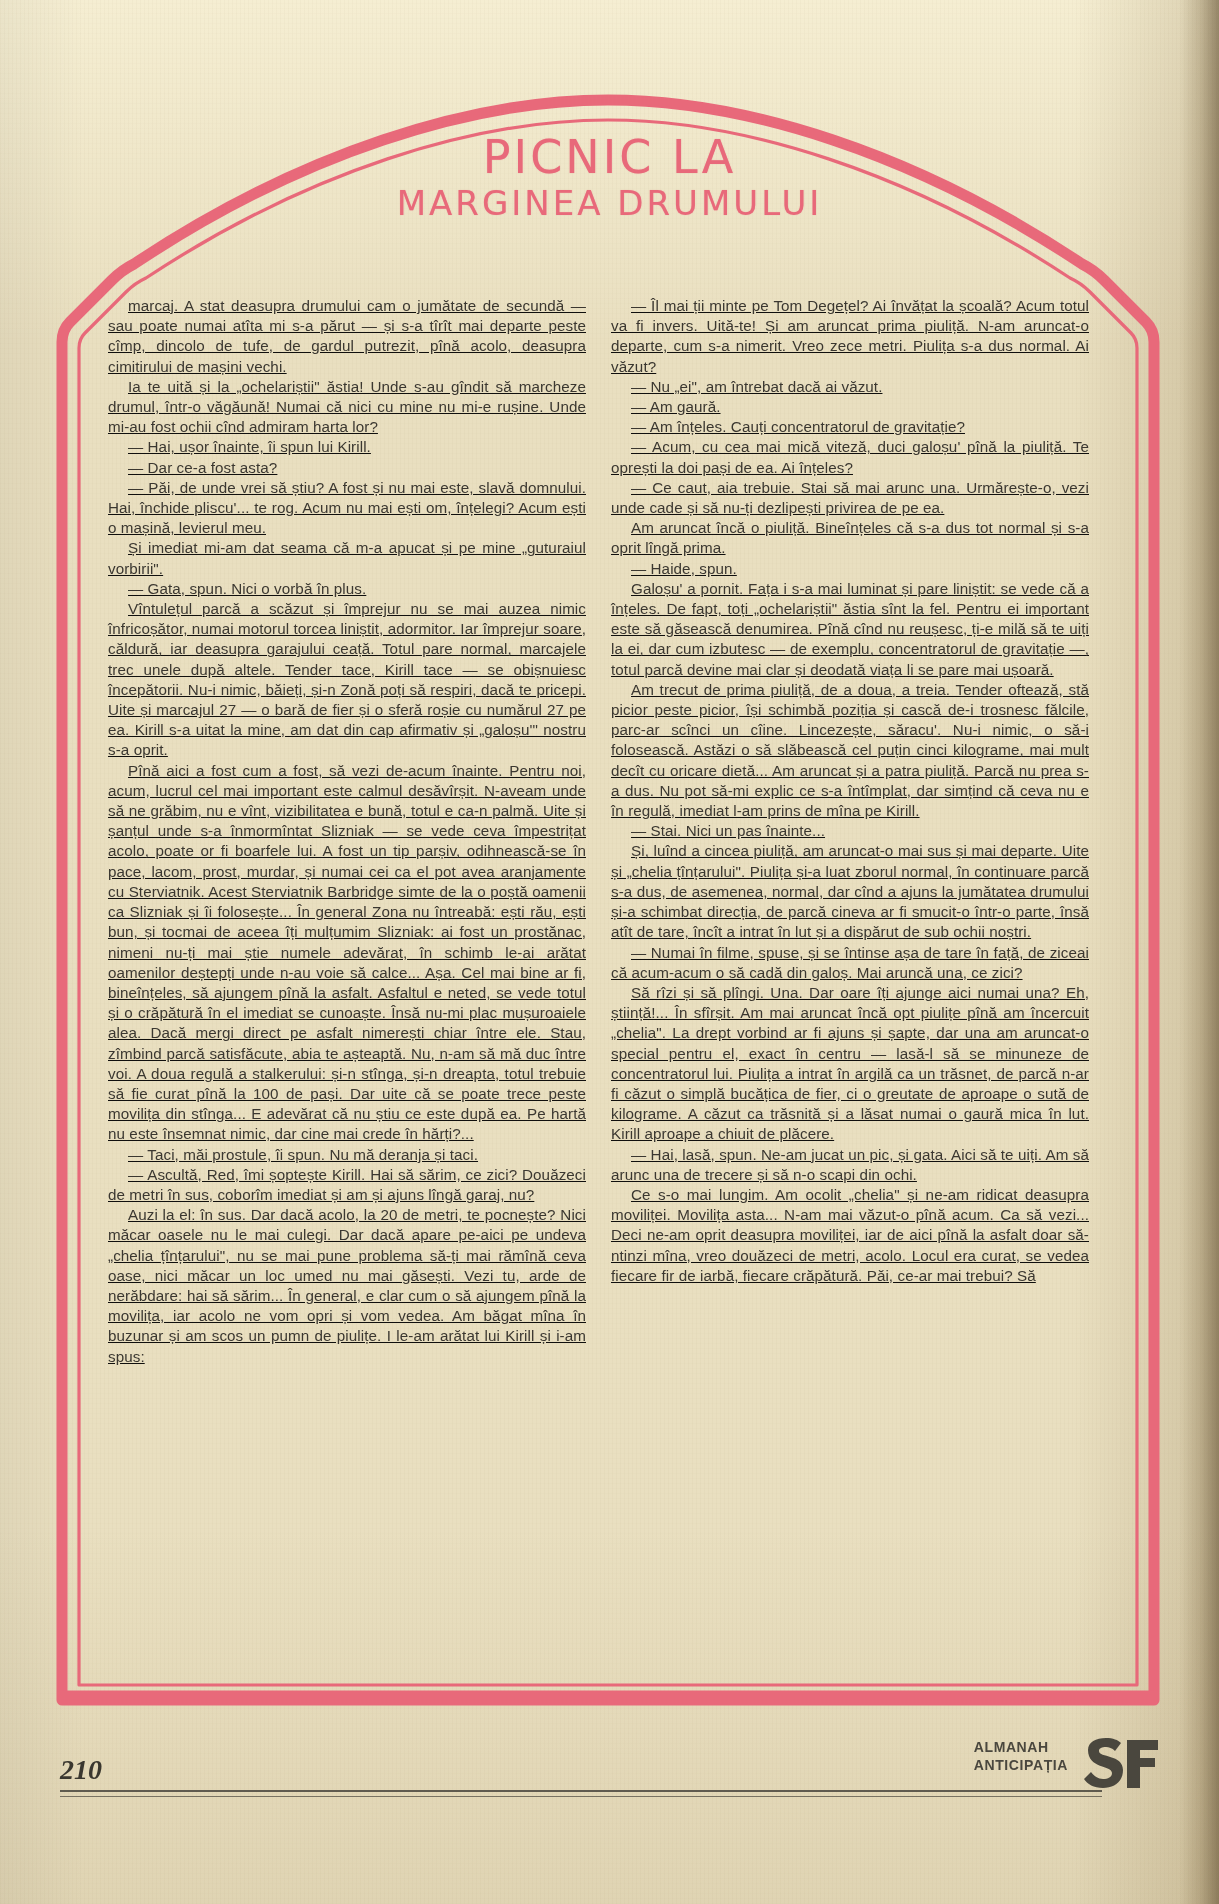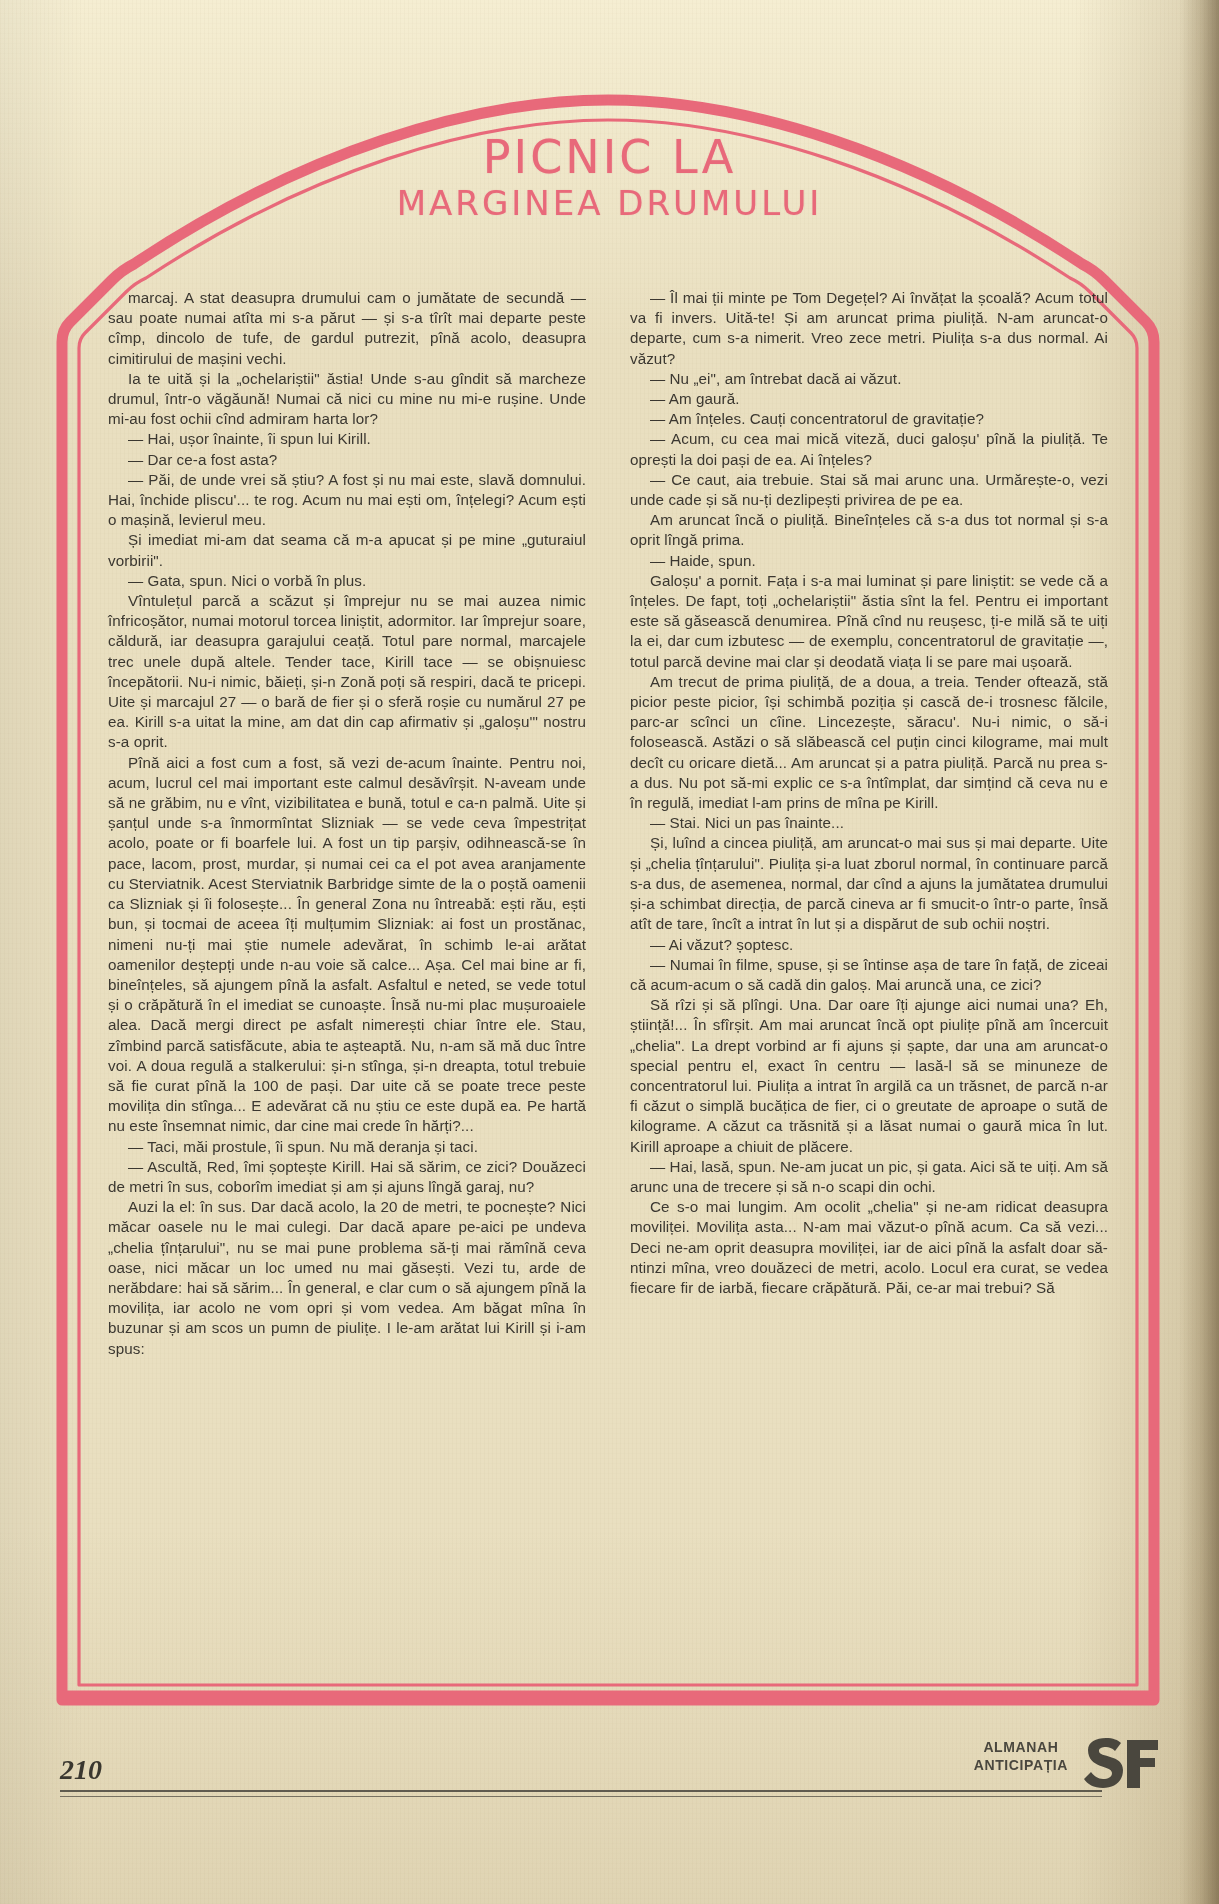--- a/index.html
+++ b/index.html
@@ -64,25 +64,26 @@
     line-height: 1.12;
     text-shadow: 0 0 1px rgba(232,105,122,.5);
   }
   #title-line-1 { font-size: 46px; margin-top: 12px; }
   #title-line-2 { font-size: 34px; }
 
   
   #columns {
     position: absolute;
     left: 108px;
-    top: 288px;
+    top: 296px;
     width: 1000px;
     height: 1390px;
     display: flex;
-    gap: 44px;
+    gap: 25px;
+    text-decoration: underline;
   }
   .column {
     width: 478px;
     color: #2e2b26;
     font-family: "Liberation Sans", sans-serif;
     font-size: 15.2px;
     line-height: 20.2px;
     text-align: justify;
     letter-spacing: .08px;
   }
@@ -111,21 +112,21 @@
     font-family: "Liberation Serif", serif;
     font-style: italic;
     font-weight: 700;
     font-size: 28px;
     color: #3a372f;
   }
   #imprint {
     position: absolute;
     right: 92px;
     top: -4px;
-    text-align: center;
+    text-align: left;
     font-family: "Liberation Sans", sans-serif;
     font-size: 14px;
     font-weight: 700;
     letter-spacing: .6px;
     line-height: 18px;
     color: #4a473e;
   }
   #sf-logo {
     position: absolute;
     right: 0;
@@ -223,21 +224,20 @@
         <p class="dash">— Am gaură.</p>
         <p class="dash">— Am înțeles. Cauți concentratorul de gravitație?</p>
         <p class="dash">— Acum, cu cea mai mică viteză, duci galoșu' pînă la piuliță. Te oprești la doi pași de ea. Ai înțeles?</p>
         <p class="dash">— Ce caut, aia trebuie. Stai să mai arunc una. Urmărește-o, vezi unde cade și să nu-ți dezlipești privirea de pe ea.</p>
         <p>Am aruncat încă o piuliță. Bineînțeles că s-a dus tot normal și s-a oprit lîngă prima.</p>
         <p class="dash">— Haide, spun.</p>
         <p>Galoșu' a pornit. Fața i s-a mai luminat și pare liniștit: se vede că a înțeles. De fapt, toți „ochelariștii" ăstia sînt la fel. Pentru ei important este să găsească denumirea. Pînă cînd nu reușesc, ți-e milă să te uiți la ei, dar cum izbutesc — de exemplu, concentratorul de gravitație —, totul parcă devine mai clar și deodată viața li se pare mai ușoară.</p>
         <p>Am trecut de prima piuliță, de a doua, a treia. Tender oftează, stă picior peste picior, își schimbă poziția și cască de-i trosnesc fălcile, parc-ar scînci un cîine. Lincezește, săracu'. Nu-i nimic, o să-i folosească. Astăzi o să slăbească cel puțin cinci kilograme, mai mult decît cu oricare dietă... Am aruncat și a patra piuliță. Parcă nu prea s-a dus. Nu pot să-mi explic ce s-a întîmplat, dar simțind că ceva nu e în regulă, imediat l-am prins de mîna pe Kirill.</p>
         <p class="dash">— Stai. Nici un pas înainte...</p>
         <p>Și, luînd a cincea piuliță, am aruncat-o mai sus și mai departe. Uite și „chelia țînțarului". Piulița și-a luat zborul normal, în continuare parcă s-a dus, de asemenea, normal, dar cînd a ajuns la jumătatea drumului și-a schimbat direcția, de parcă cineva ar fi smucit-o într-o parte, însă atît de tare, încît a intrat în lut și a dispărut de sub ochii noștri.</p>
-        <p class="dash">— Ai văzut? șoptesc.</p>
         <p class="dash">— Numai în filme, spuse, și se întinse așa de tare în față, de ziceai că acum-acum o să cadă din galoș. Mai aruncă una, ce zici?</p>
         <p>Să rîzi și să plîngi. Una. Dar oare îți ajunge aici numai una? Eh, știință!... În sfîrșit. Am mai aruncat încă opt piulițe pînă am încercuit „chelia". La drept vorbind ar fi ajuns și șapte, dar una am aruncat-o special pentru el, exact în centru — lasă-l să se minuneze de concentratorul lui. Piulița a intrat în argilă ca un trăsnet, de parcă n-ar fi căzut o simplă bucățica de fier, ci o greutate de aproape o sută de kilograme. A căzut ca trăsnită și a lăsat numai o gaură mica în lut. Kirill aproape a chiuit de plăcere.</p>
         <p class="dash">— Hai, lasă, spun. Ne-am jucat un pic, și gata. Aici să te uiți. Am să arunc una de trecere și să n-o scapi din ochi.</p>
         <p>Ce s-o mai lungim. Am ocolit „chelia" și ne-am ridicat deasupra moviliței. Movilița asta... N-am mai văzut-o pînă acum. Ca să vezi... Deci ne-am oprit deasupra moviliței, iar de aici pînă la asfalt doar să-ntinzi mîna, vreo douăzeci de metri, acolo. Locul era curat, se vedea fiecare fir de iarbă, fiecare crăpătură. Păi, ce-ar mai trebui? Să</p>
       </div>
   </div>
 
   <div id="footer">
     <div id="page-number">210</div>
 

